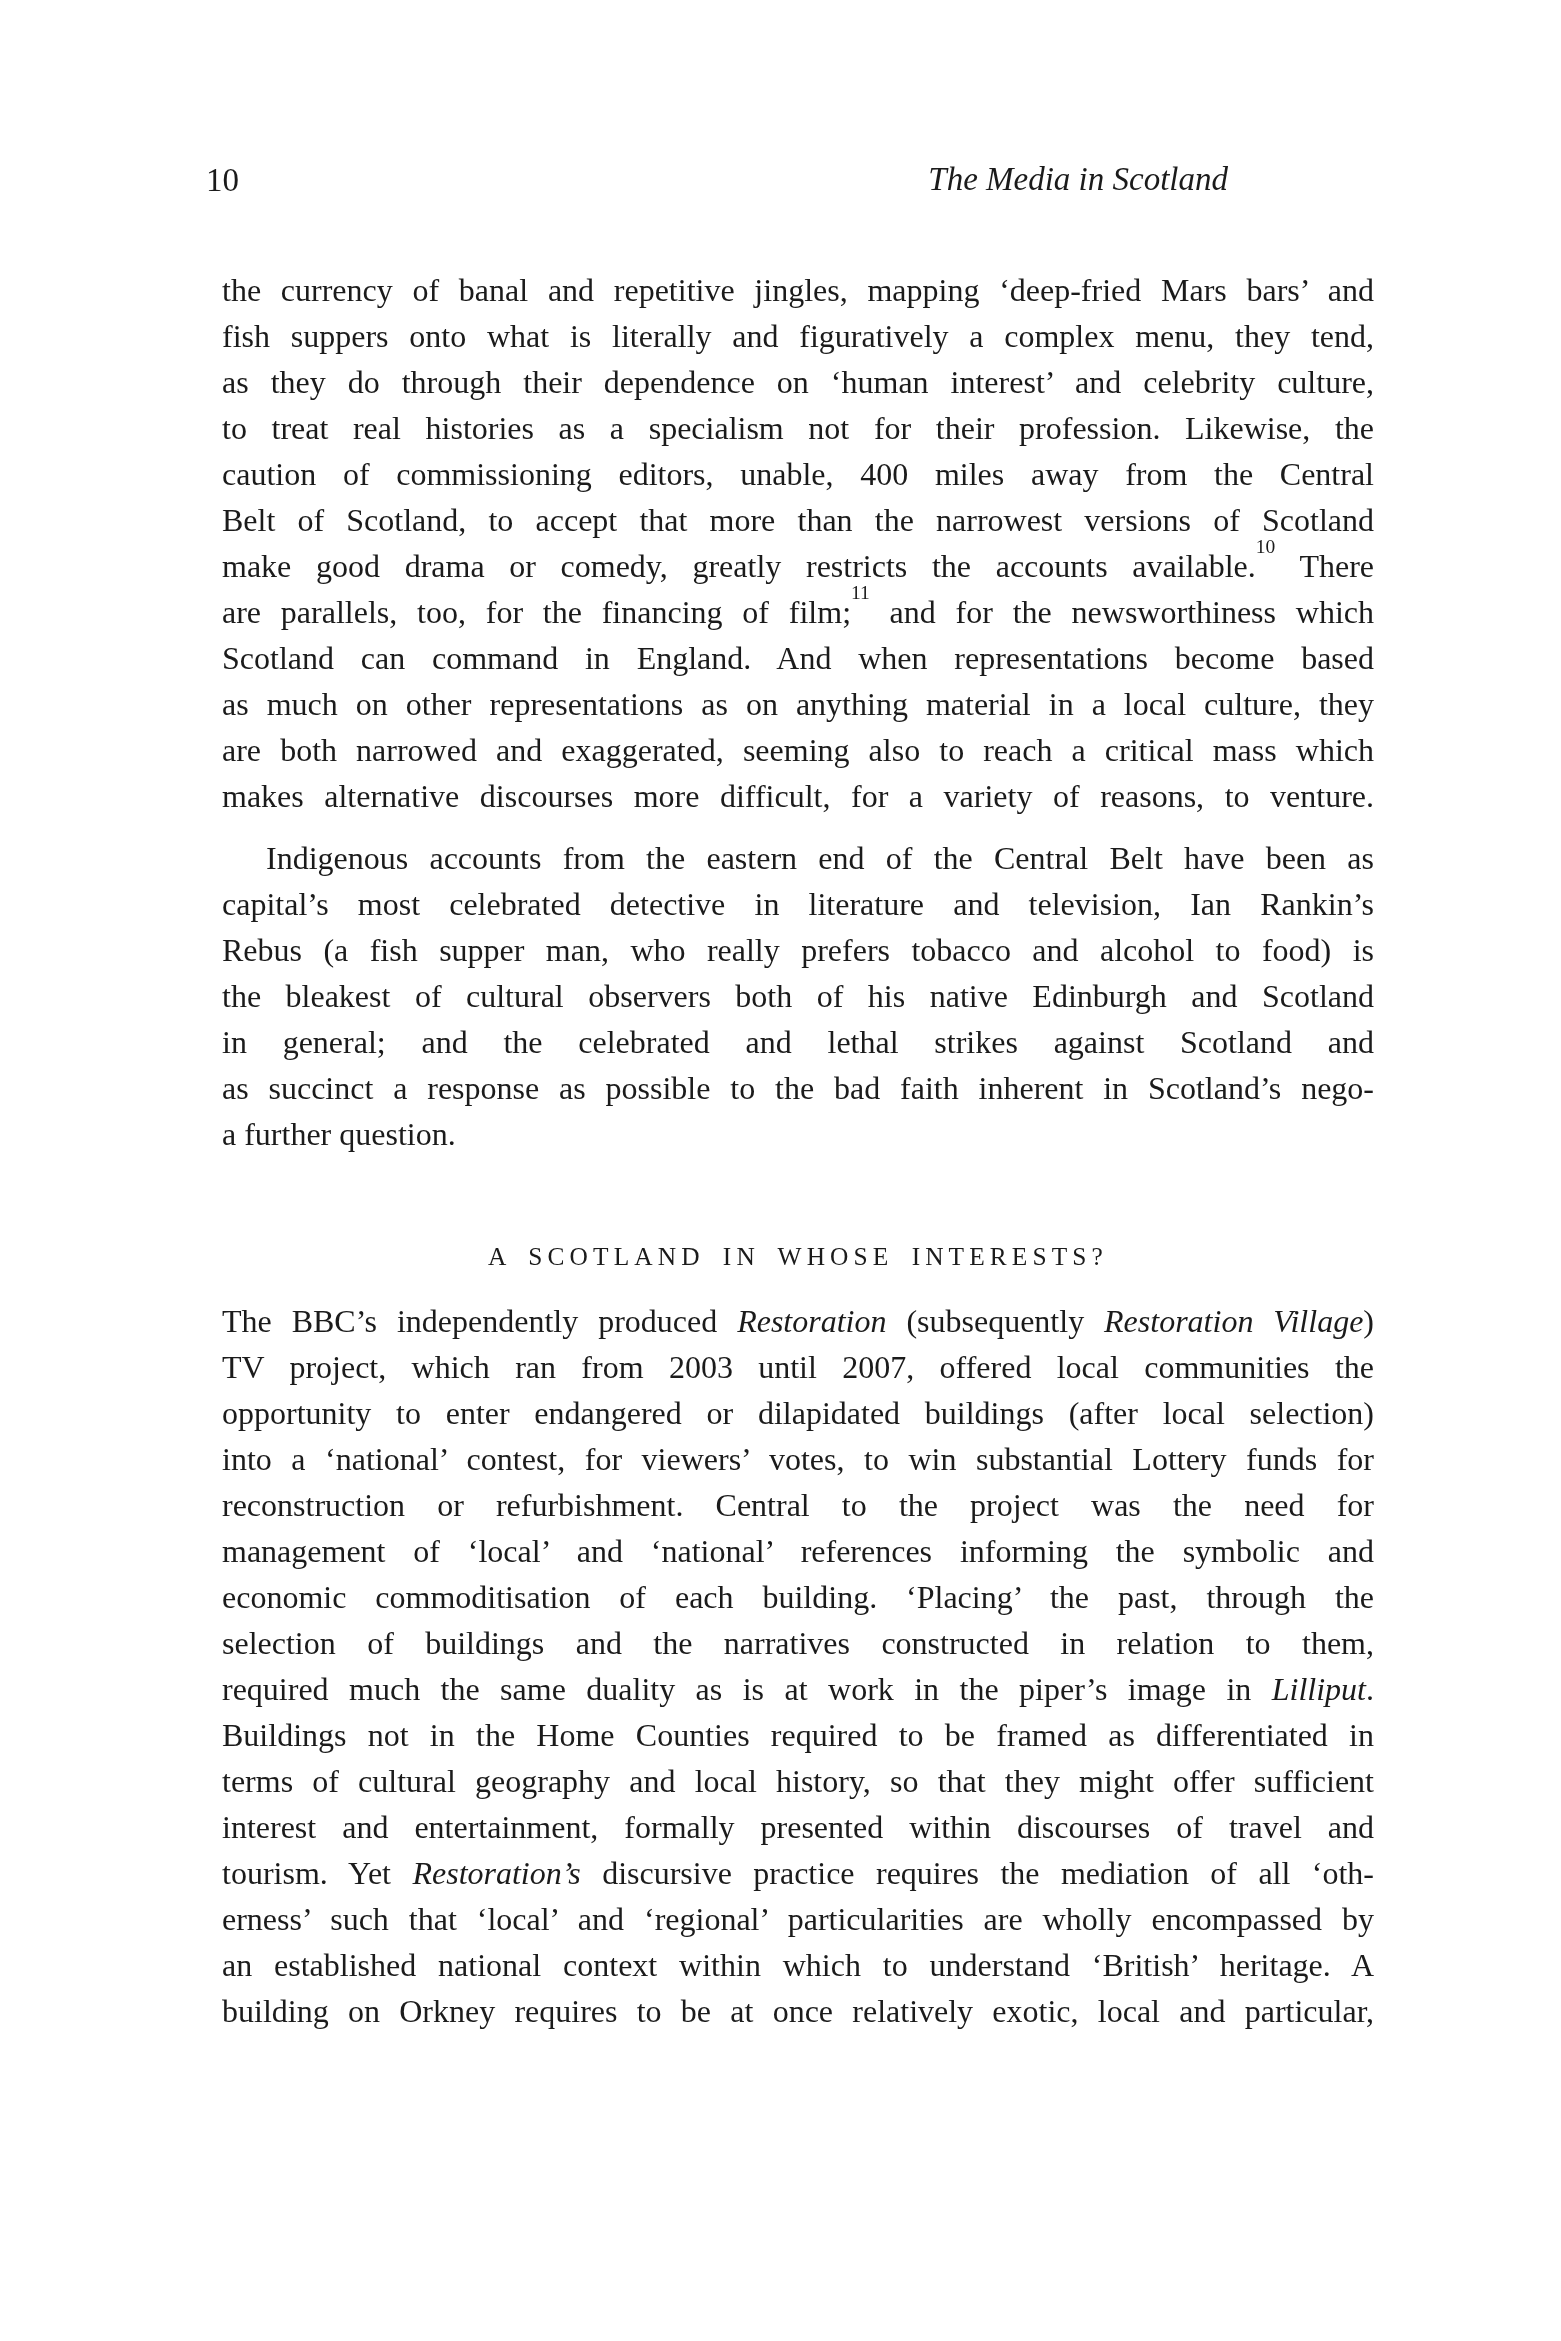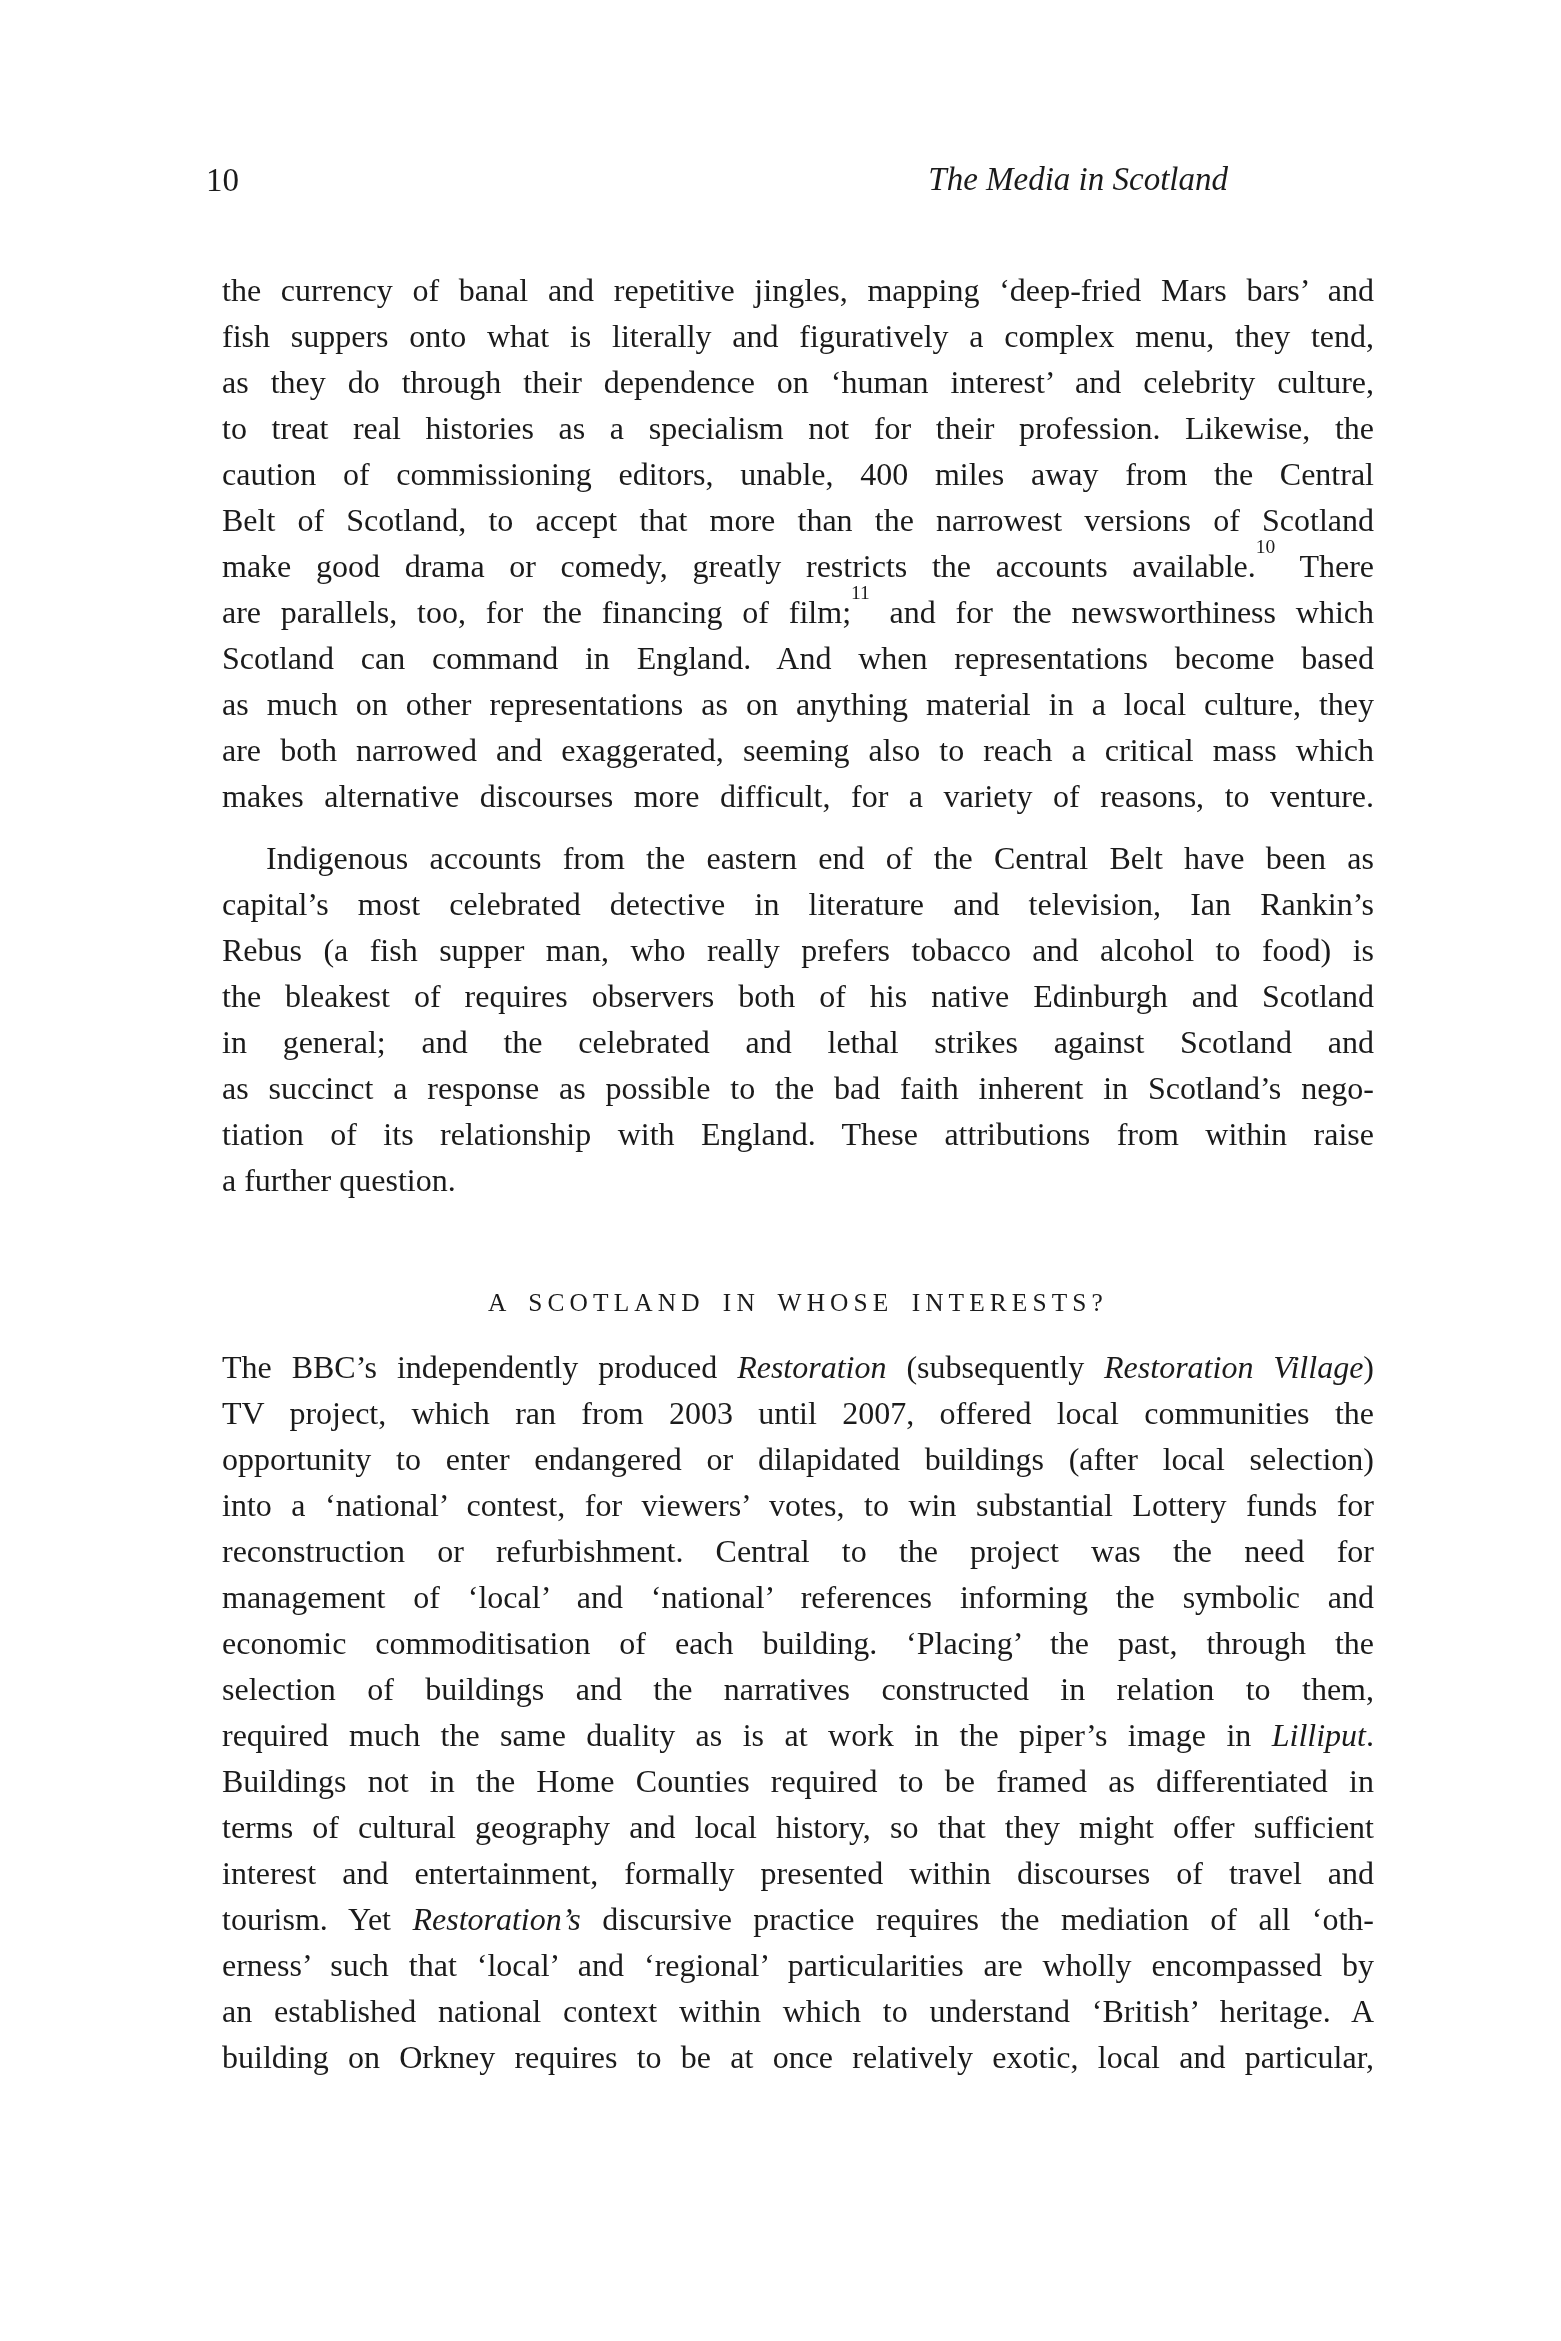--- a/index.html
+++ b/index.html
@@ -61,24 +61,23 @@
         <div class="line"><span>are parallels, too, for the financing of film;</span><sup>11</sup><span> and for the newsworthiness which</span></div>
         <div class="line"><span>Scotland can command in England. And when representations become based</span></div>
         <div class="line"><span>as much on other representations as on anything material in a local culture, they</span></div>
         <div class="line"><span>are both narrowed and exaggerated, seeming also to reach a critical mass which</span></div>
         <div class="line"><span>makes alternative discourses more difficult, for a variety of reasons, to venture.</span></div>
       </div>
       <div class="para">
         <div class="line indent"><span>Indigenous accounts from the eastern end of the Central Belt have been as</span></div>
         <div class="line"><span>capital’s most celebrated detective in literature and television, Ian Rankin’s</span></div>
         <div class="line"><span>Rebus (a fish supper man, who really prefers tobacco and alcohol to food) is</span></div>
-        <div class="line"><span>the bleakest of requires observers both of his native Edinburgh and Scotland</span></div>
+        <div class="line"><span>the bleakest of cultural observers both of his native Edinburgh and Scotland</span></div>
         <div class="line"><span>in general; and the celebrated and lethal strikes against Scotland and</span></div>
         <div class="line"><span>as succinct a response as possible to the bad faith inherent in Scotland’s nego-</span></div>
-        <div class="line"><span>tiation of its relationship with England. These attributions from within raise</span></div>
         <div class="line lastline"><span>a further question.</span></div>
       </div>
       <div class="xhead">A SCOTLAND IN WHOSE INTERESTS?</div>
       <div class="para">
         <div class="line"><span>The BBC’s independently produced </span><i>Restoration</i><span> (subsequently </span><i>Restoration Village</i><span>)</span></div>
         <div class="line"><span>TV project, which ran from 2003 until 2007, offered local communities the</span></div>
         <div class="line"><span>opportunity to enter endangered or dilapidated buildings (after local selection)</span></div>
         <div class="line"><span>into a ‘national’ contest, for viewers’ votes, to win substantial Lottery funds for</span></div>
         <div class="line"><span>reconstruction or refurbishment. Central to the project was the need for</span></div>
         <div class="line"><span>management of ‘local’ and ‘national’ references informing the symbolic and</span></div>

